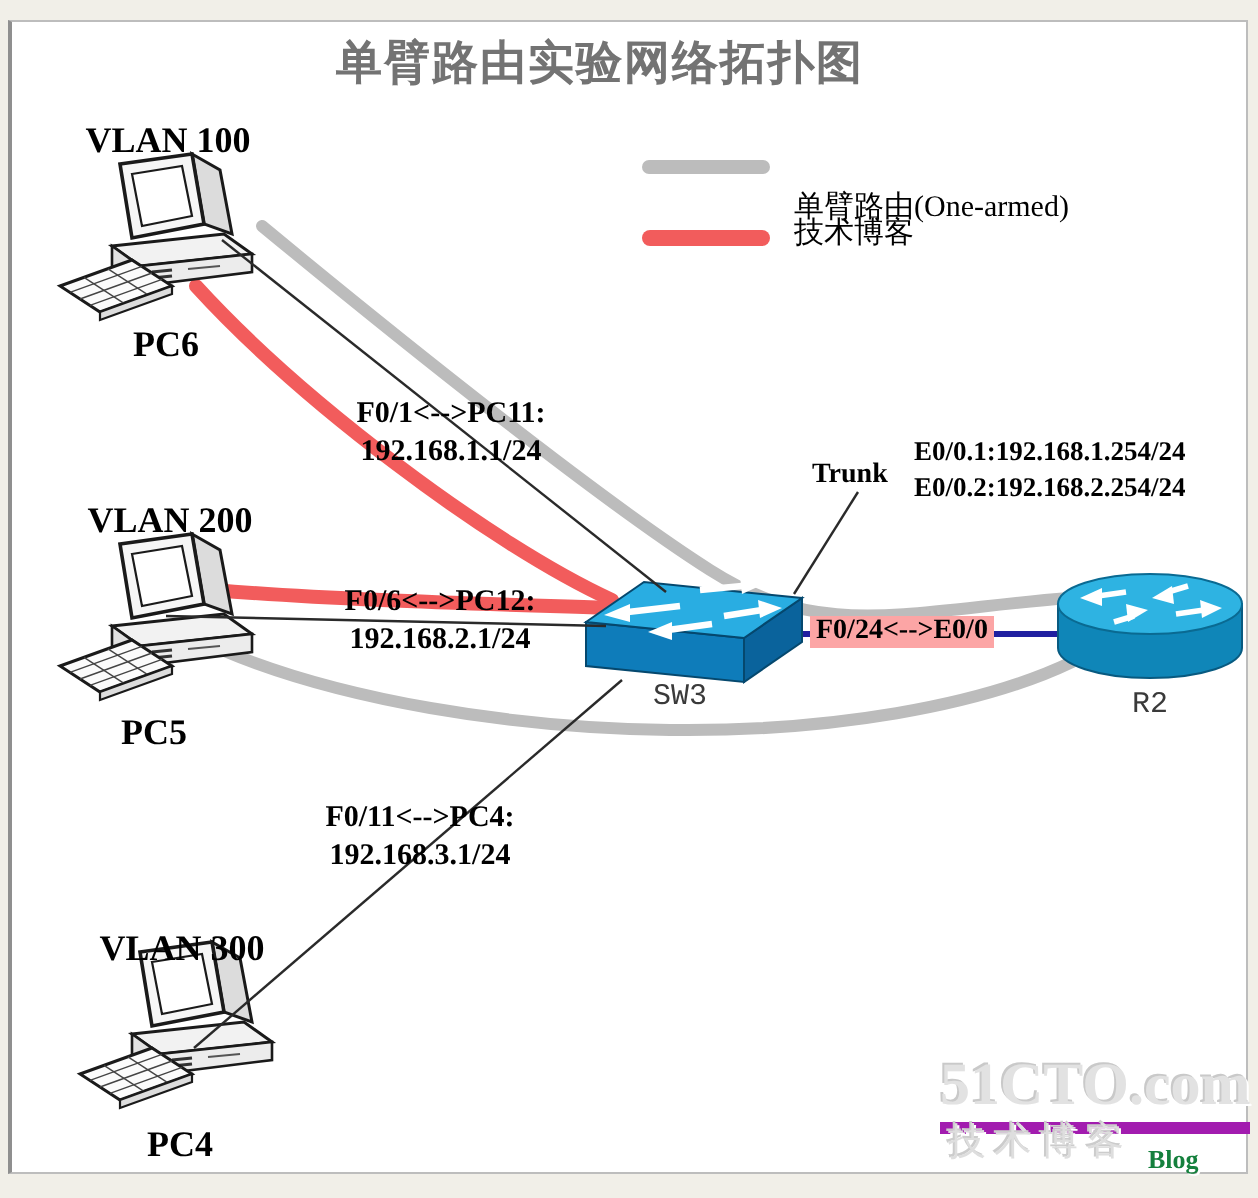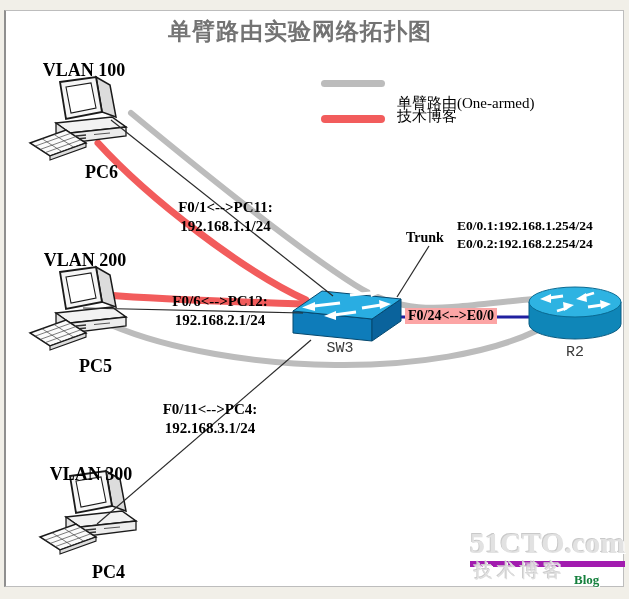--- a/index.html
+++ b/index.html
@@ -11,21 +11,21 @@
   .txt{position:absolute;z-index:3;color:#000;}
   .title{left:150px;top:16px;width:300px;text-align:center;font-size:23px;font-weight:bold;
          letter-spacing:1px;color:#737373;}
   .legend-chip{position:absolute;z-index:3;border-radius:4px;}
   .chip-gray{left:321px;top:80px;width:64px;height:7px;background:#bcbcbc;}
   .chip-red{left:321px;top:115px;width:64px;height:8px;background:#f25c5c;}
   .legend-label{font-size:15px;}
   .lg1{left:397px;top:70px;margin-top:24px;}
   .lg2{left:397px;top:107px;}
   .vlan{font-size:18px;font-weight:bold;text-align:center;width:90px;}
-  .pcname{font-size:18px;font-weight:bold;text-align:right;width:70px;}
+  .pcname{font-size:18px;font-weight:bold;text-align:center;width:70px;}
   .portlabel{font-size:15px;font-weight:bold;text-align:center;line-height:19px;}
   .subifs{left:457px;top:217px;font-size:13.5px;font-weight:bold;line-height:18px;text-align:left;}
   .trunk{left:406px;top:230px;font-size:14px;font-weight:bold;}
   .bluelabel{left:405px;top:308px;font-size:14px;font-weight:bold;background:#fca5a5;padding:0 3px;}
   .devname{font-family:Liberation Mono, monospace;font-size:15px;color:#3a3a3a;
            text-align:center;width:50px;}
   .wm-site{left:470px;top:526px;font-size:30px;font-weight:bold;color:#e2e2e2;
            font-family:"Liberation Serif","DejaVu Serif",serif;
            text-shadow:-1px -1px 0 #c9c9c9,1px 1px 0 #ffffff;
            border-bottom:6px solid #a21caf;padding-bottom:1px;}

